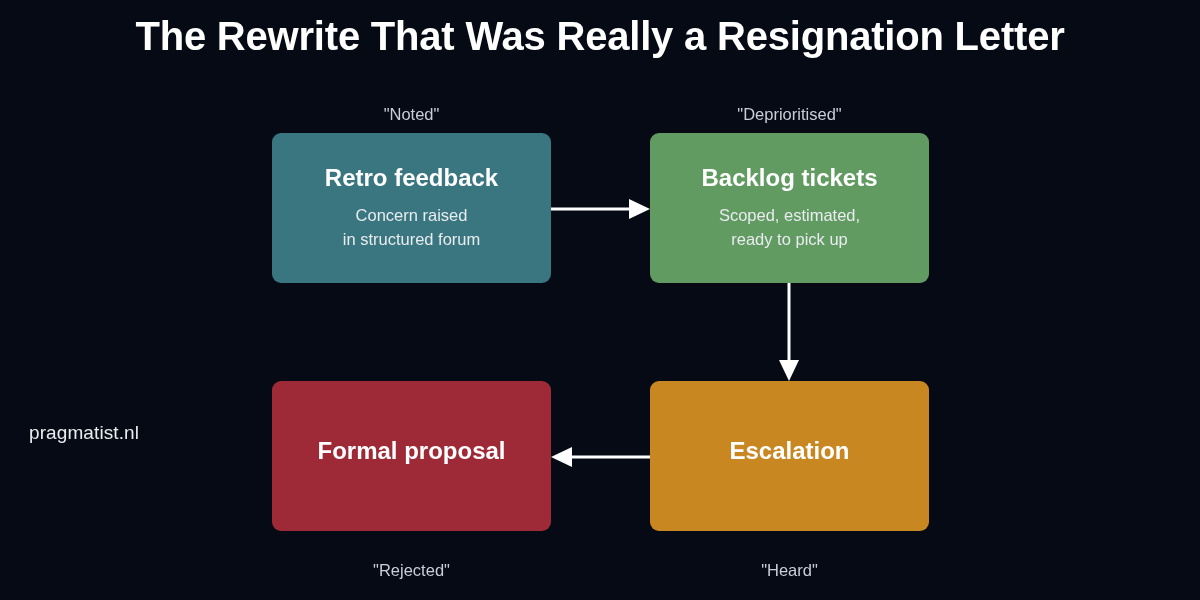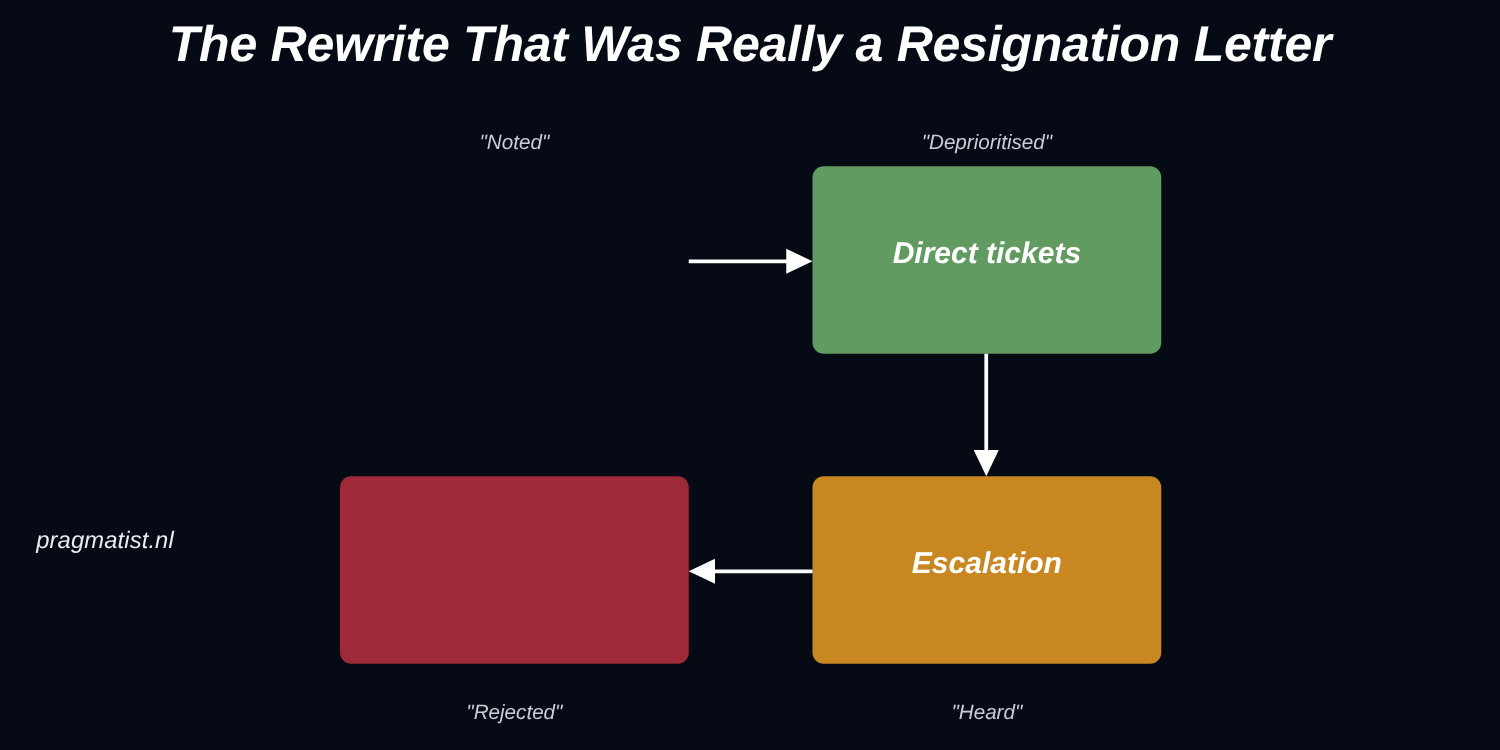--- a/index.html
+++ b/index.html
@@ -13,21 +13,20 @@
     height: 600px;
     overflow: hidden;
     font-family: "Liberation Sans", sans-serif;
     -webkit-font-smoothing: antialiased;
   }
   .canvas {
     position: relative;
     width: 1200px;
     height: 452px;
     background: #050a14;
-    font-style: italic;
   }
 
   
   .title {
     position: absolute;
     top: 14px;
     left: 0;
     width: 1200px;
     text-align: center;
     color: #ffffff;
@@ -114,26 +113,34 @@
   <div class="title">The Rewrite That Was Really a Resignation Letter</div>
 
   <div class="edge-label label-noted">"Noted"</div>
 
   <div class="edge-label label-deprioritised">"Deprioritised"</div>
 
   <div class="edge-label label-rejected">"Rejected"</div>
 
   <div class="edge-label label-heard">"Heard"</div>
 
+  <div class="node node-retro" style="background: rgb(58, 118, 128);">
+    <div class="node-title">Retro feedback</div>
+    <div class="node-sub">Concern raised
+in structured forum</div>
+  </div>
 
   <div class="node node-backlog" style="background: rgb(98, 155, 98);">
-    <div class="node-title">Direct tickets</div>
+    <div class="node-title">Backlog tickets</div>
+    <div class="node-sub">Scoped, estimated,
+ready to pick up</div>
   </div>
 
   <div class="node node-proposal" style="background: rgb(158, 42, 56);">
+    <div class="node-title">Formal proposal</div>
   </div>
 
   <div class="node node-escalation" style="background: rgb(201, 135, 34);">
     <div class="node-title">Escalation</div>
   </div>
 
   <svg class="arrow-svg arrow-right" viewBox="0 0 99 38">
     <path d="M0,19 L83,19" stroke="#ffffff" stroke-width="3" fill="none"></path>
     <polygon points="78,9 99,19 78,29" fill="#ffffff"></polygon>
   </svg>

